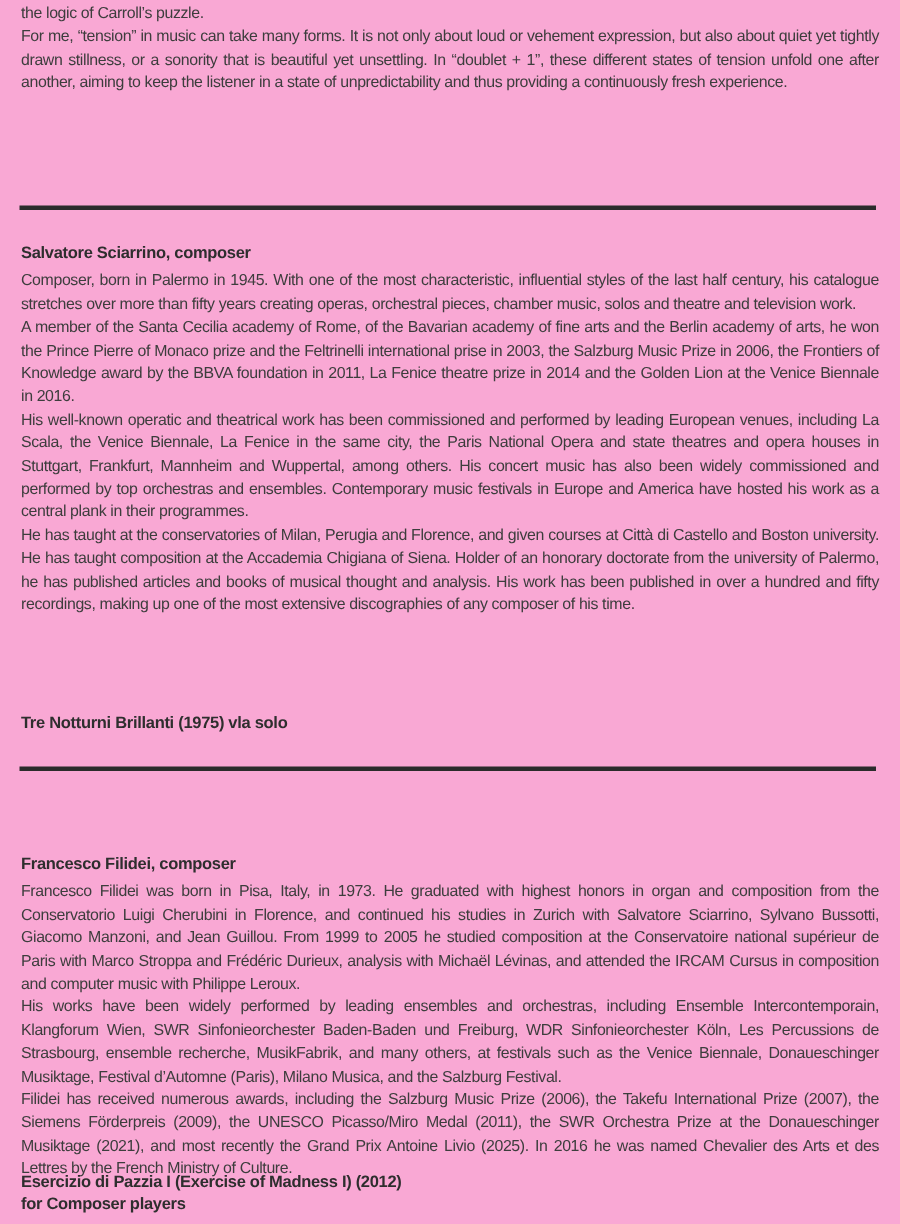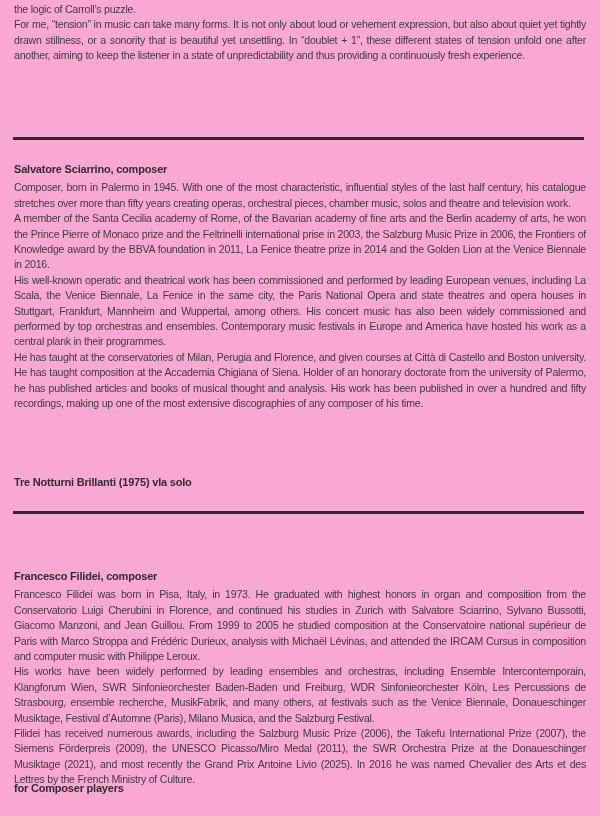--- a/index.html
+++ b/index.html
@@ -84,16 +84,17 @@
   <div class="divider pos-divider2"></div>
 
   <section class="block pos-filidei">
     <h2 class="heading">Francesco Filidei, composer</h2>
     <p class="body-par">Francesco Filidei was born in Pisa, Italy, in 1973. He graduated with highest honors in organ and composition from the Conservatorio Luigi Cherubini in Florence, and continued his studies in Zurich with Salvatore Sciarrino, Sylvano Bussotti, Giacomo Manzoni, and Jean Guillou. From 1999 to 2005 he studied composition at the Conservatoire national supérieur de Paris with Marco Stroppa and Frédéric Durieux, analysis with Michaël Lévinas, and attended the IRCAM Cursus in composition and computer music with Philippe Leroux.</p>
     <p class="body-par">His works have been widely performed by leading ensembles and orchestras, including Ensemble Intercontemporain, Klangforum Wien, SWR Sinfonieorchester Baden-Baden und Freiburg, WDR Sinfonieorchester Köln, Les Percussions de Strasbourg, ensemble recherche, MusikFabrik, and many others, at festivals such as the Venice Biennale, Donaueschinger Musiktage, Festival d’Automne (Paris), Milano Musica, and the Salzburg Festival.</p>
     <p class="body-par">Filidei has received numerous awards, including the Salzburg Music Prize (2006), the Takefu International Prize (2007), the Siemens Förderpreis (2009), the UNESCO Picasso/Miro Medal (2011), the SWR Orchestra Prize at the Donaueschinger Musiktage (2021), and most recently the Grand Prix Antoine Livio (2025). In 2016 he was named Chevalier des Arts et des Lettres by the French Ministry of Culture.</p>
   </section>
 
   <section class="block pos-esercizio">
+    <div class="work-title">Esercizio di Pazzia I (Exercise of Madness I) (2012)</div>
     <div class="work-title">for Composer players</div>
   </section>
 
 </div>
 
 </body></html>

